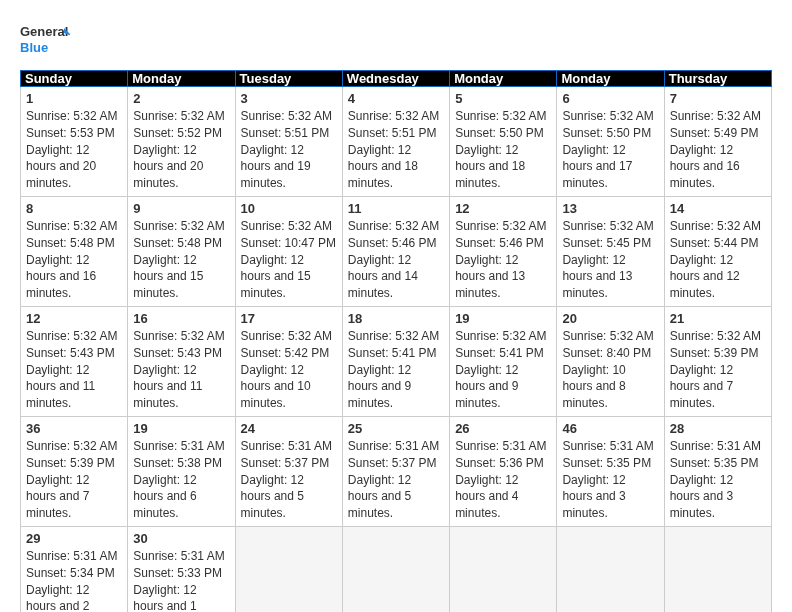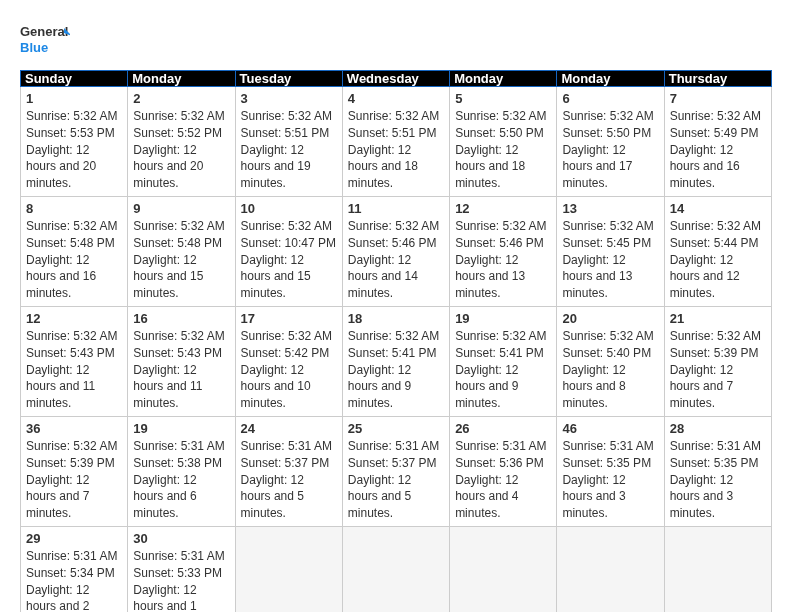--- a/index.html
+++ b/index.html
@@ -255,22 +255,22 @@
         <div class="day-info">
           <span>Sunrise: 5:32 AM</span><br>
           <span>Sunset: 5:41 PM</span><br>
           <span>Daylight: 12 hours and 9 minutes.</span>
         </div>
       </td>
         <td>
         <span class="day-num">20</span>
         <div class="day-info">
           <span>Sunrise: 5:32 AM</span><br>
-          <span>Sunset: 5:40 PM</span><br>
-          <span>Daylight: 12 hours and 8 minutes.</span>
+          <span>Sunset: 8:40 PM</span><br>
+          <span>Daylight: 10 hours and 8 minutes.</span>
         </div>
       </td>
         <td>
         <span class="day-num">21</span>
         <div class="day-info">
           <span>Sunrise: 5:32 AM</span><br>
           <span>Sunset: 5:39 PM</span><br>
           <span>Daylight: 12 hours and 7 minutes.</span>
         </div>
       </td>

